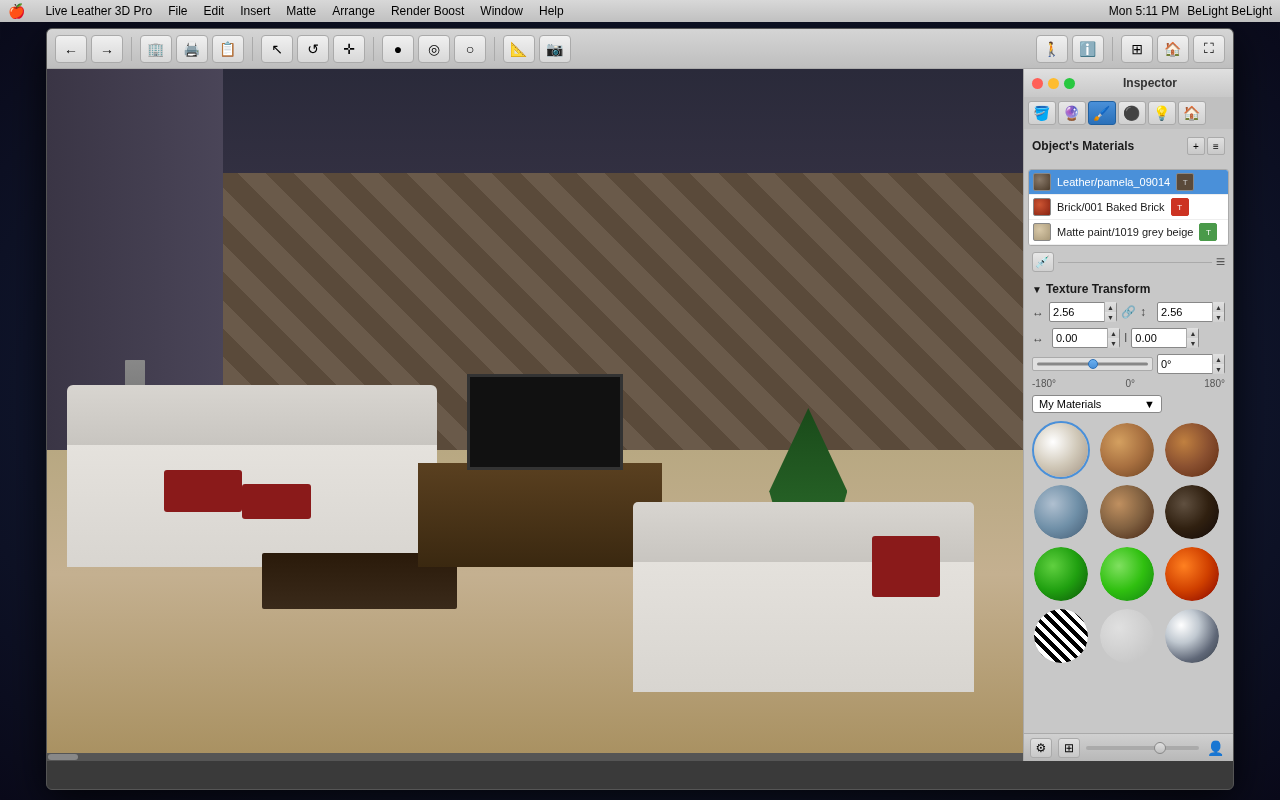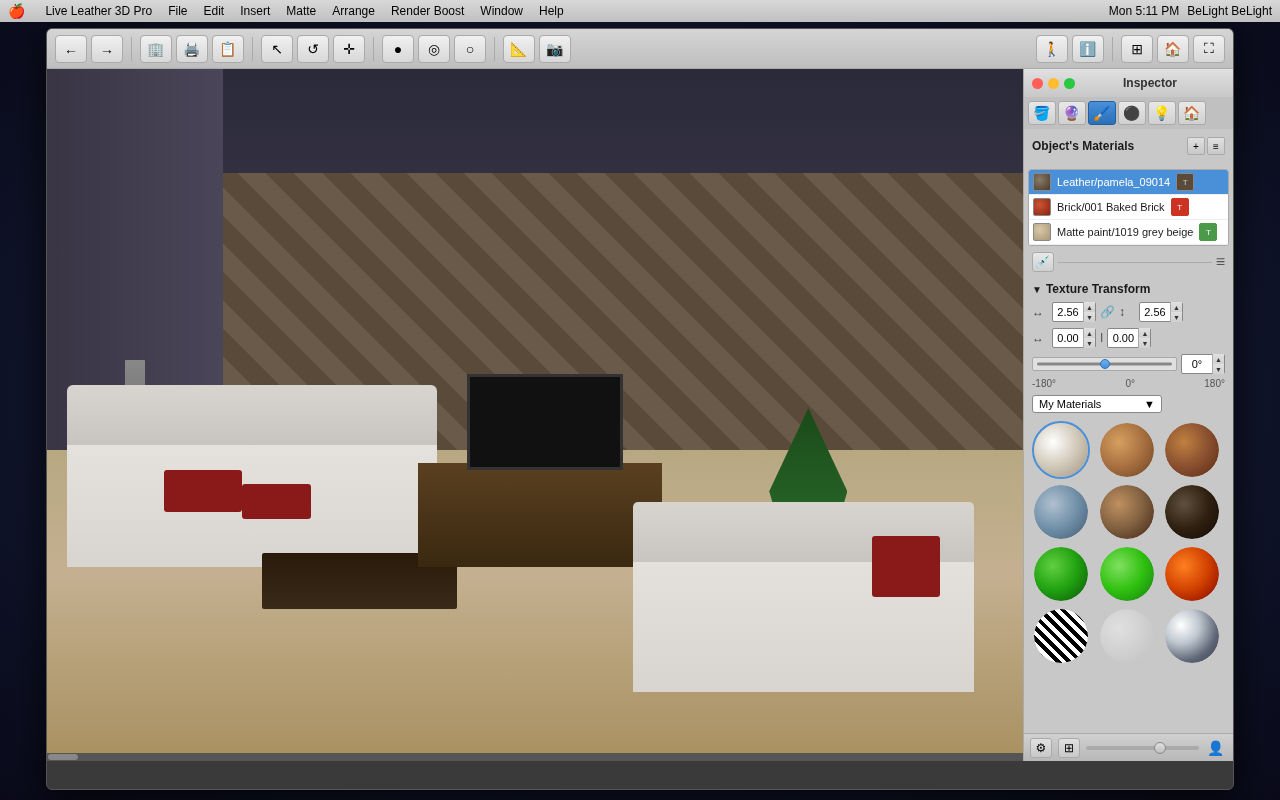--- a/index.html
+++ b/index.html
@@ -498,28 +498,28 @@
     }
     .transform-input-group {
       display: flex;
       align-items: center;
       background: white;
       border: 1px solid #888;
       border-radius: 2px;
       height: 20px;
     }
     .transform-input {
-      width: 30px;
+      width: 54px;
       height: 18px;
       border: none;
       outline: none;
       font-size: 11px;
       padding: 0 3px;
       background: transparent;
-      text-align: center;
+      text-align: left;
     }
     .transform-stepper {
       display: flex;
       flex-direction: column;
       width: 12px;
       height: 20px;
       border-left: 1px solid #aaa;
     }
     .stepper-up, .stepper-down {
       flex: 1;

